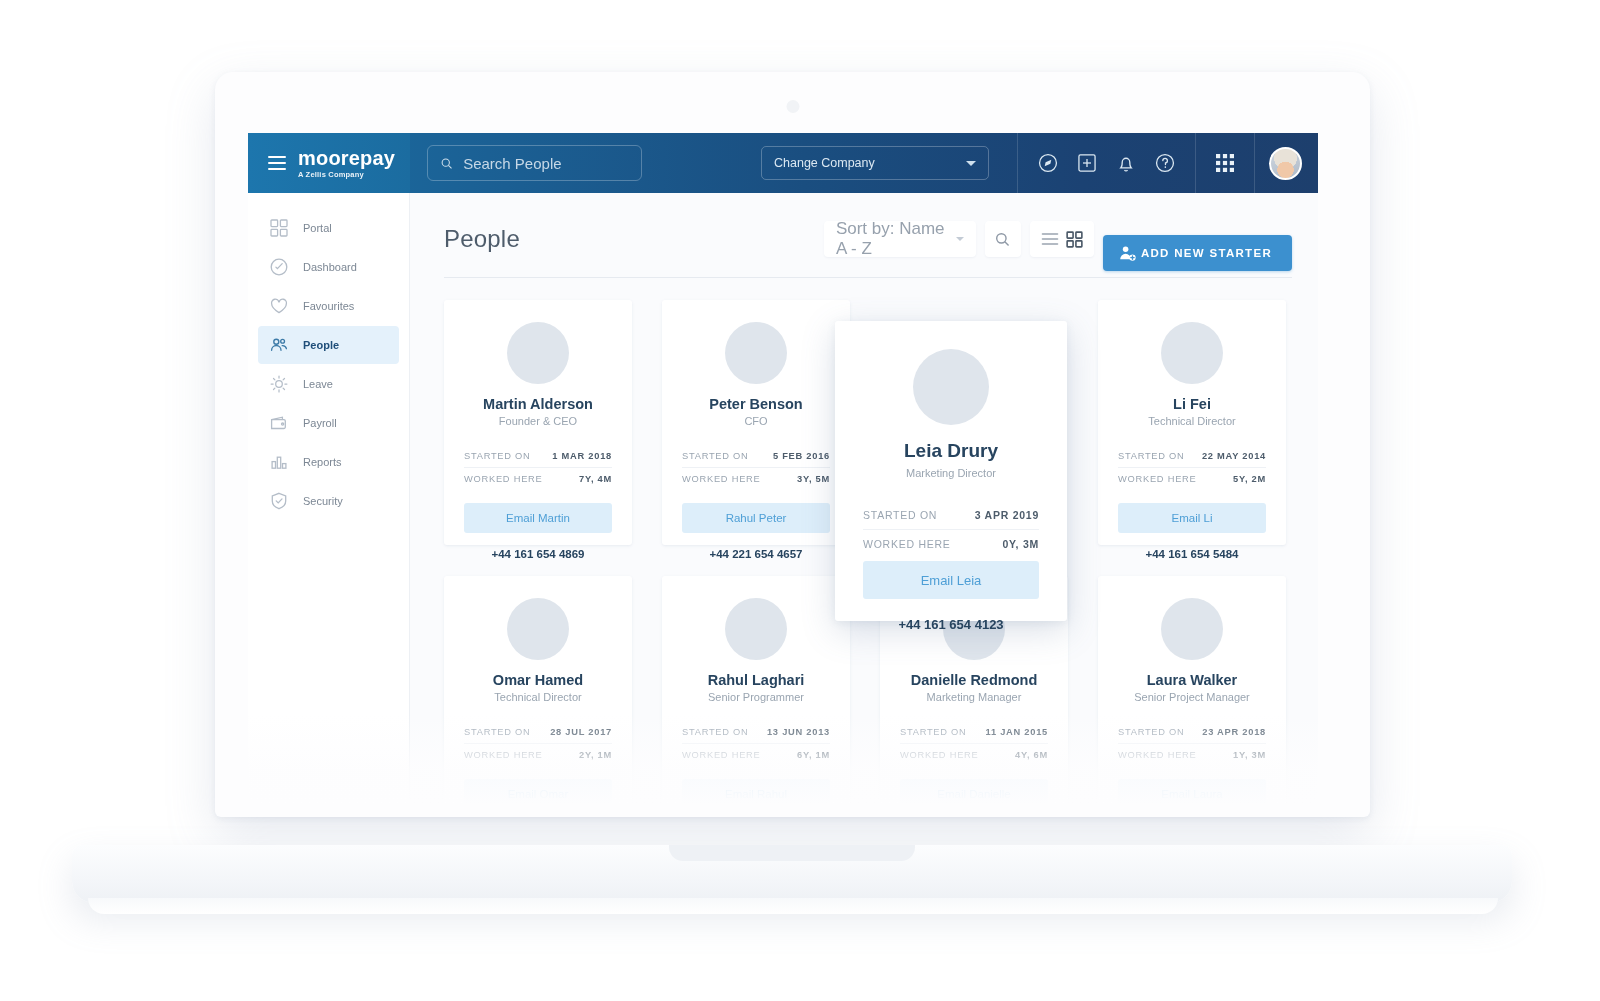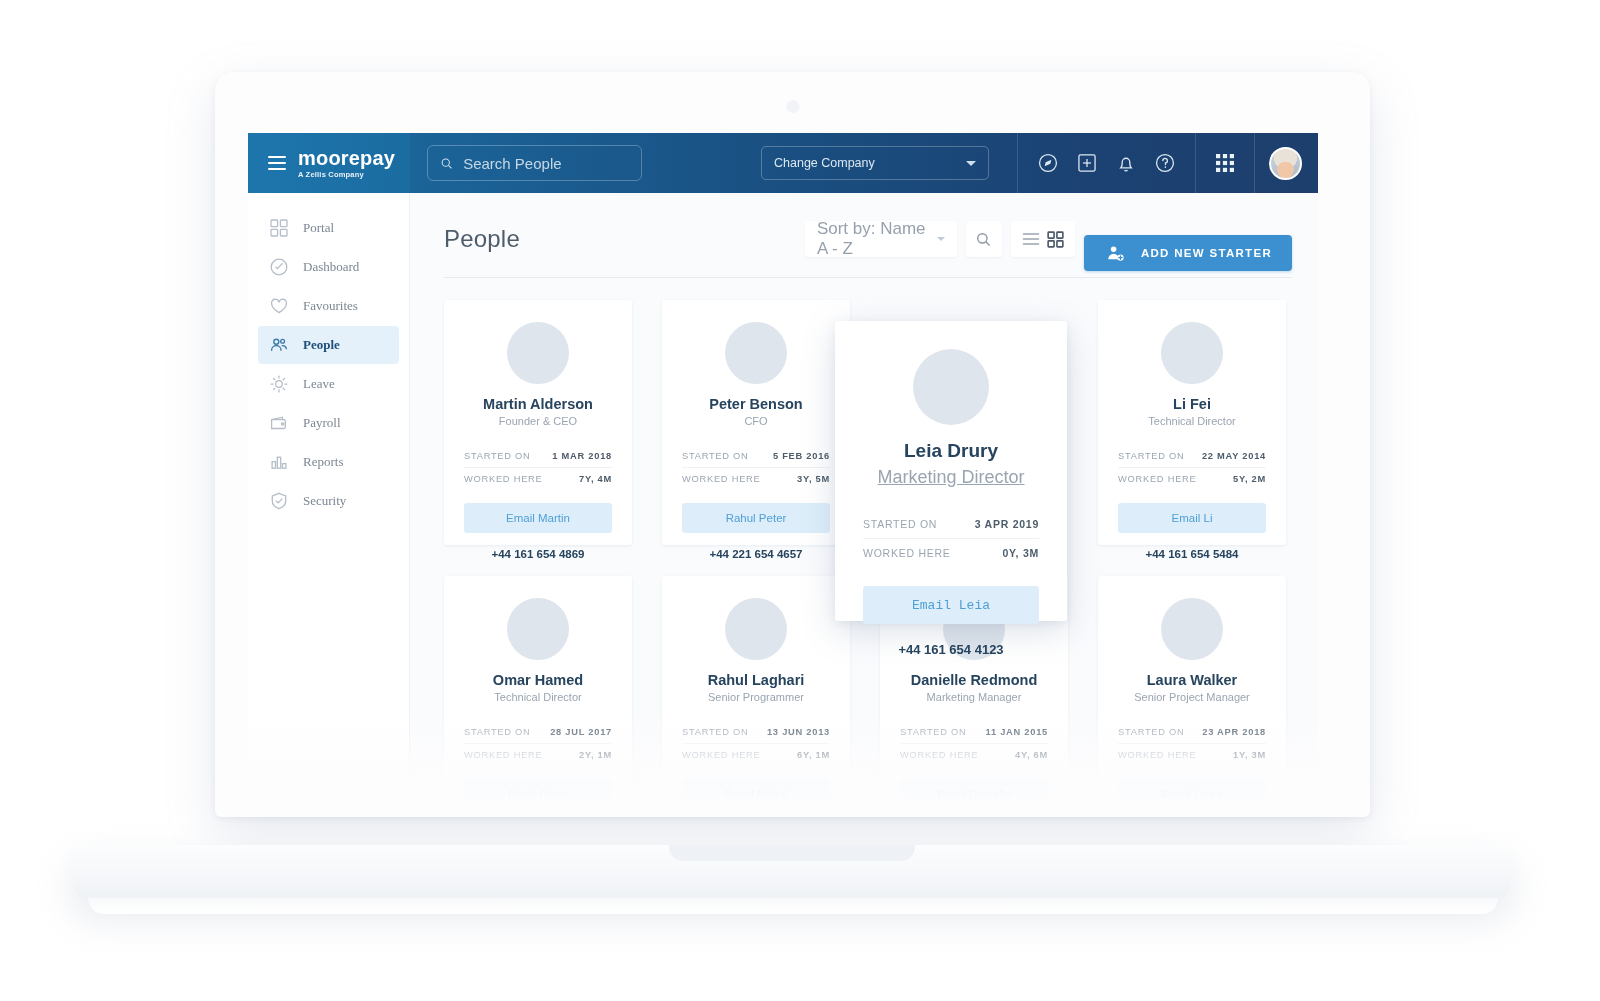--- a/index.html
+++ b/index.html
@@ -196,21 +196,21 @@
     align-items: center;
     gap: 14px;
     height: 38px;
     margin: 0 10px 1px 10px;
     padding-left: 11px;
     border-radius: 4px;
     cursor: pointer;
   }
   .nav-item + .nav-item { margin-top: 1px; }
   .nav-item .ico { width: 20px; height: 20px; flex: 0 0 20px; display: block; }
-  .nav-item .lbl { font-size: 13px; color: #7c8794; font-family: Liberation Serif, serif; }
+  .nav-item .lbl { font-size: 11px; color: #7c8794; }
   .nav-item.active { background: #e4f1fb; }
   .nav-item.active .lbl { color: #1f4e79; font-weight: 700; }
 
   
   .main {
     flex: 1;
     padding: 26px 0 0 34px;
     position: relative;
     background: #fafbfd;
   }
@@ -246,22 +246,22 @@
   .toggle-pair {
     height: 36px; background: #fff; border-radius: 4px;
     display: flex; align-items: center; gap: 7px; padding: 0 11px;
     box-shadow: 0 1px 2px rgba(100,120,150,0.08);
   }
   .toggle-pair > span { cursor: pointer; display: flex; }
   .primary-btn {
     height: 36px;
     background: #3c90cf;
     border-radius: 4px;
-    display: flex; align-items: center; gap: 16px;
-    padding: 0 20px 0 22px;
+    display: flex; align-items: center; gap: 4px;
+    padding: 0 20px 0 15px;
     color: #fff; font-size: 11.5px; font-weight: 700; letter-spacing: 1.3px;
     cursor: pointer;
     box-shadow: 0 1px 3px rgba(60,144,207,0.35);
     margin-top: 28px;
   }
   .hr {
     height: 1px; background: #e6eaf0; margin: 18px 26px 0 0;
   }
 
   
@@ -320,23 +320,23 @@
     top: 128px;
     width: 232px;
     height: 300px;
     padding: 28px 28px 0 28px;
     border-radius: 3px;
     box-shadow: 0 10px 34px rgba(90,115,150,0.22), 0 2px 8px rgba(90,115,150,0.10);
     z-index: 30;
   }
   .card.elevated .ph { width: 76px; height: 76px; margin-bottom: 15px; }
   .card.elevated .pname { font-size: 19px; margin-bottom: 5px; }
-  .card.elevated .prole { font-size: 18px; margin-bottom: 22px; text-decoration: underline; }
+  .card.elevated .prole { font-size: 11px; margin-bottom: 22px; }
   .card.elevated .kv { font-size: 10.5px; padding: 8px 0; }
-  .card.elevated .email-btn { height: 38px; font-size: 13px; margin-top: 19px; font-family: Liberation Mono, monospace; }
+  .card.elevated .email-btn { height: 38px; font-size: 13px; margin-top: 3px; }
   .card.elevated .phone { font-size: 13px; margin-top: 18px; }
 
   
   .p-martin  { background: radial-gradient(circle at 50% 78%, #2f3a4c 0 40%, transparent 41%), radial-gradient(circle at 50% 38%, #e8b896 0 27%, transparent 28%), radial-gradient(circle at 50% 22%, #8d8b88 0 30%, transparent 31%), linear-gradient(150deg,#d7dde5,#b9c4d0); }
   .p-peter   { background: radial-gradient(circle at 50% 80%, #222b38 0 42%, transparent 43%), radial-gradient(circle at 50% 40%, #eab88f 0 25%, transparent 26%), radial-gradient(circle at 50% 23%, #3b3730 0 28%, transparent 29%), linear-gradient(150deg,#cfd8e2,#aab6c4); }
   .p-leia    { background: radial-gradient(circle at 50% 82%, #cfd9e4 0 40%, transparent 41%), radial-gradient(circle at 52% 44%, #b9825c 0 23%, transparent 24%), radial-gradient(circle at 52% 26%, #4a342a 0 34%, transparent 35%), linear-gradient(140deg,#e98a35,#c9692a 38%,#4a342a 70%,#3a2b24); }
   .p-lifei   { background: radial-gradient(circle at 50% 80%, #2b3441 0 40%, transparent 41%), radial-gradient(circle at 50% 42%, #f0cfae 0 24%, transparent 25%), radial-gradient(circle at 50% 24%, #191b20 0 30%, transparent 31%), linear-gradient(150deg,#cdd6e0,#9aa6b4); }
   .p-omar    { background: radial-gradient(circle at 48% 80%, #3a5a8f 0 42%, transparent 43%), radial-gradient(circle at 50% 42%, #c98c5e 0 25%, transparent 26%), radial-gradient(circle at 50% 25%, #2d2118 0 29%, transparent 30%), linear-gradient(150deg,#9fb07c,#c9cfb2); }
   .p-rahul   { background: radial-gradient(circle at 50% 84%, #223246 0 42%, transparent 43%), radial-gradient(circle at 50% 44%, #8b5a35 0 25%, transparent 26%), radial-gradient(circle at 50% 26%, #14110f 0 30%, transparent 31%), linear-gradient(150deg,#dfe6ee,#b5c2cf); }
   .p-danielle{ background: radial-gradient(circle at 50% 84%, #eef1f4 0 40%, transparent 41%), radial-gradient(circle at 50% 44%, #b07c52 0 24%, transparent 25%), radial-gradient(circle at 50% 27%, #3b261b 0 32%, transparent 33%), linear-gradient(150deg,#cbb9a5,#8d7866); }

